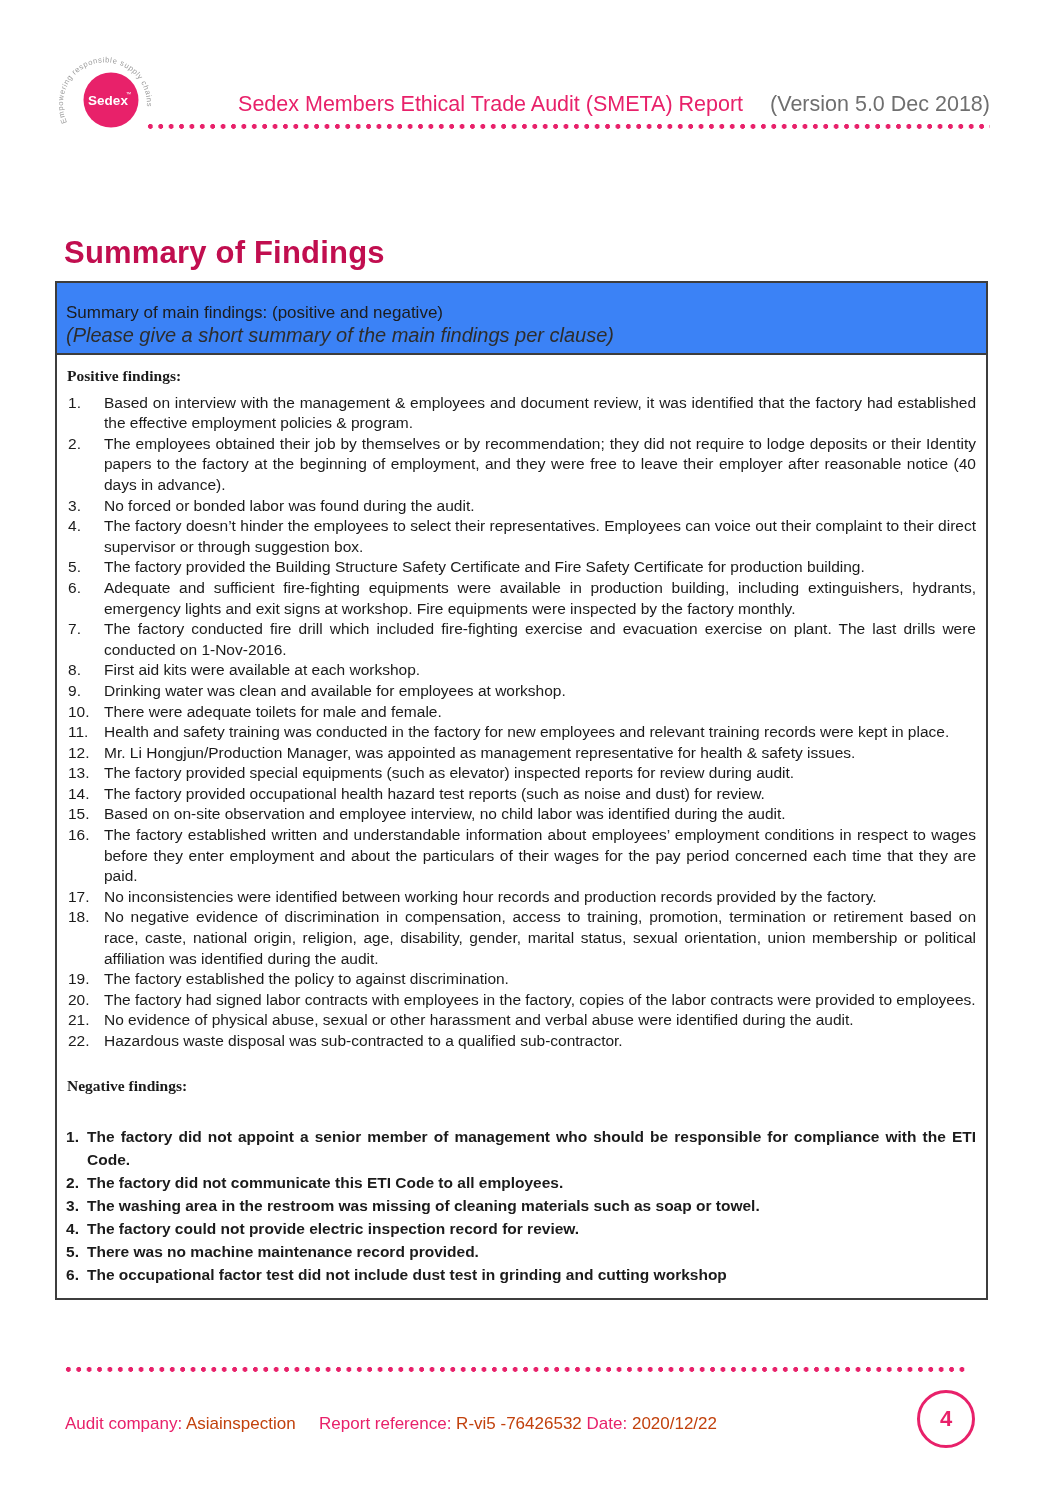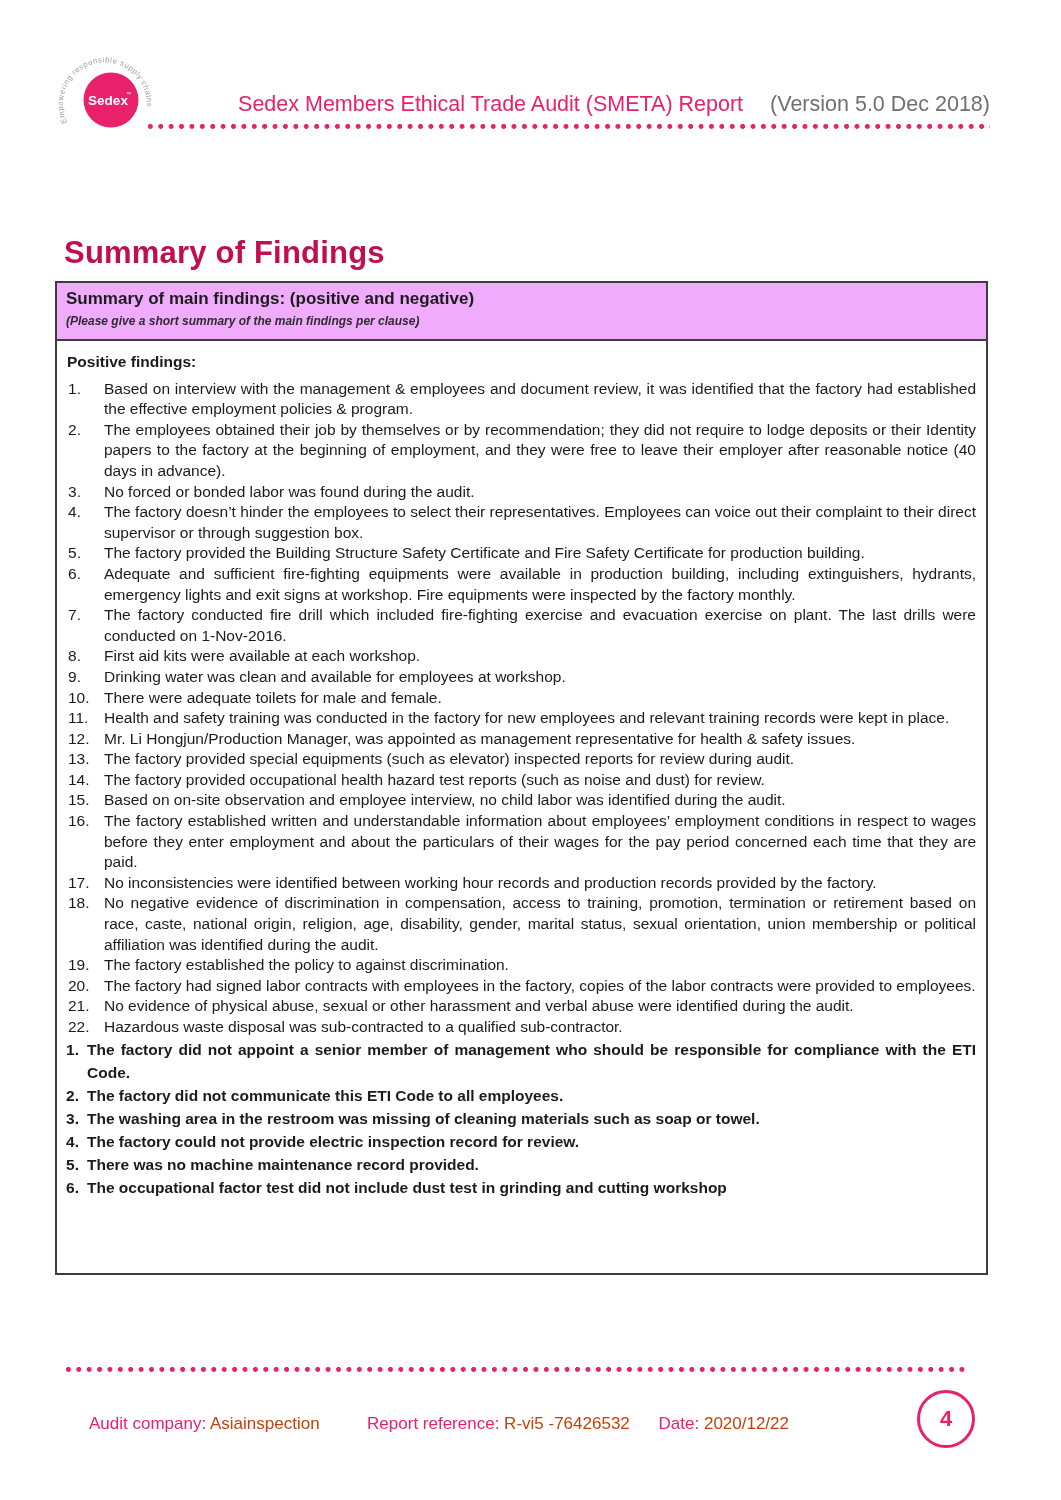--- a/index.html
+++ b/index.html
@@ -43,32 +43,32 @@
     text-align:right;
   }
 
   
   .summary-box {
     position:absolute; left:55px; top:281px; width:933px;
     border:2px solid var(--border);
     background:#fff;
   }
   .box-header {
-    background:#f0abfc;
+    background:#3b82f6;
     border-bottom:2px solid var(--border);
-    padding:5px 9px 7px 9px;
-    font-size:17px; line-height:22px; color:#1c1c1c;font-weight:bold;
+    padding:19px 9px 7px 9px;
+    font-size:17px; line-height:22px; color:#1c1c1c;
   }
-  .box-header .sub { font-style:italic; font-size:12px; color:#2d2d2d; }
+  .box-header .sub { font-style:italic; font-size:20px; color:#2d2d2d; }
   .box-content {
     padding:9px 10px 12px 9px;
     min-height:932px;
     font-size:15.5px; line-height:20.6px;
   }
-  .section-heading { font-weight:bold; margin:2px 0 6px 1px; }
+  .section-heading { font-weight:bold; margin:2px 0 6px 1px;font-family:Liberation Serif, serif; }
   .neg-heading { margin-top:24px; margin-bottom:29px; }
 
   ol.findings { list-style:none; margin:0; padding:0; text-align:justify; }
   ol.positive { counter-reset:pos; }
   ol.positive > li { counter-increment:pos; position:relative; padding-left:38px; }
   ol.positive > li::before {
     content: counter(pos) ".";
     position:absolute; left:2px; top:0;
   }
   ol.negative { counter-reset:neg; line-height:23px;font-weight:bold; }
@@ -77,21 +77,21 @@
     content: counter(neg) ".";
     position:absolute; left:0; top:0;
   }
 
   
   .footer-dots { position:absolute; left:65px; top:1366px; width:900px; }
   .footer-line {
     position:absolute; left:65px; top:1414px;
     font-size:17px; white-space:nowrap;
   }
-  .footer-line .lbl { color: var(--pink); margin-left: 24px; }
+  .footer-line .lbl { color: var(--pink); }
   .footer-line .val { color:#c2410c; }
   .footer-line .gap { display:inline-block; width:14px; }
   .page-badge {
     position:absolute; left:917px; top:1390px;
     width:58px; height:58px;
     border:3px solid var(--pink); border-radius:50%;
     display:flex; align-items:center; justify-content:center;
     color:var(--pink); font-size:22px; font-weight:bold;
     background:#fff;
   }
@@ -148,20 +148,21 @@
       <li>Based on on-site observation and employee interview, no child labor was identified during the audit.</li>
       <li>The factory established written and understandable information about employees’ employment conditions in respect to wages before they enter employment and about the particulars of their wages for the pay period concerned each time that they are paid.</li>
       <li>No inconsistencies were identified between working hour records and production records provided by the factory.</li>
       <li>No negative evidence of discrimination in compensation, access to training, promotion, termination or retirement based on race, caste, national origin, religion, age, disability, gender, marital status, sexual orientation, union membership or political affiliation was identified during the audit.</li>
       <li>The factory established the policy to against discrimination.</li>
       <li>The factory had signed labor contracts with employees in the factory, copies of the labor contracts were provided to employees.</li>
       <li>No evidence of physical abuse, sexual or other harassment and verbal abuse were identified during the audit.</li>
       <li>Hazardous waste disposal was sub-contracted to a qualified sub-contractor.</li>
     </ol>
 
+    <div class="section-heading neg-heading">Negative findings:</div>
 
     <ol class="findings negative">
       <li>The factory did not appoint a senior member of management who should be responsible for compliance with the ETI Code.</li>
       <li>The factory did not communicate this ETI Code to all employees.</li>
       <li>The washing area in the restroom was missing of cleaning materials such as soap or towel.</li>
       <li>The factory could not provide electric inspection record for review.</li>
       <li>There was no machine maintenance record provided.</li>
       <li>The occupational factor test did not include dust test in grinding and cutting workshop</li>
     </ol>
 

